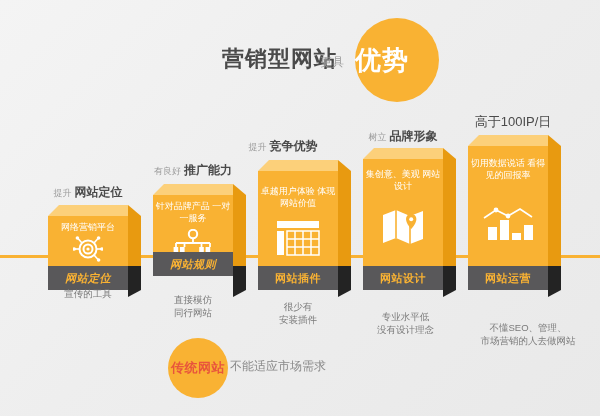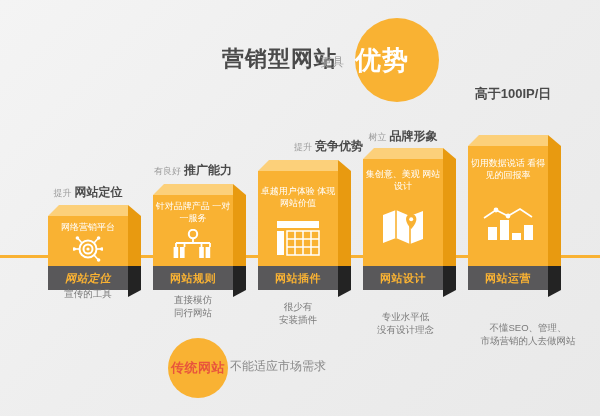--- a/index.html
+++ b/index.html
@@ -94,21 +94,21 @@
     display: flex; align-items: center; justify-content: center;
   }
 
   
   .hd {
     position: absolute; text-align: center; white-space: nowrap;
   }
   .hd .pre { font-size: 9px; color: #9b9b9b; margin-right: 3px; }
   .hd .main { font-size: 12px; font-weight: bold; color: #4a4a4a; }
   .hd .l1 { font-size: 9px; color: #8d8d8d; display: block; }
-  .hd .l2 { font-size: 13px; font-weight: bold; color: #4a4a4a; display: block; }
+  .hd .l2 { font-size: 13px; font-weight: normal; color: #4a4a4a; display: block; margin-top: 28px; }
 
   
   .cap-txt {
     position: absolute; text-align: center;
     font-size: 9.5px; line-height: 13px; color: #7a7a7a;
     white-space: pre-line;
   }
 
   
   .ft-circle {
@@ -137,21 +137,21 @@
   </div>
 
   <div class="baseline"></div>
 
   <div class="hd" style="left:23px; top:182px; width:130px;">
     <span class="pre">提升</span><span class="main">网站定位</span>
   </div>
   <div class="hd" style="left:128px; top:160px; width:130px;">
     <span class="pre">有良好</span><span class="main">推广能力</span>
   </div>
-  <div class="hd" style="left:233px; top:136px; width:130px;text-align:right;">
+  <div class="hd" style="left:218px; top:136px; width:130px;">
     <span class="pre">提升</span><span class="main">竞争优势</span>
   </div>
   <div class="hd" style="left:338px; top:126px; width:130px;">
     <span class="pre">树立</span><span class="main">品牌形象</span>
   </div>
   <div class="hd" style="left:448px; top:86px; width:130px; line-height:15px;">
     <span class="l2">高于100IP/日</span>
   </div>
 
   <div class="step" style="left:48px; top:205px;">
@@ -198,21 +198,21 @@
         <line x1="4" y1="14" x2="4" y2="18" stroke="#fff" stroke-width="1.8"></line>
         <line x1="12.5" y1="14" x2="12.5" y2="18" stroke="#fff" stroke-width="1.8"></line>
         <line x1="29.5" y1="14" x2="29.5" y2="18" stroke="#fff" stroke-width="1.8"></line>
         <line x1="38" y1="14" x2="38" y2="18" stroke="#fff" stroke-width="1.8"></line>
         <rect x="1.6" y="18" width="4.6" height="11" fill="#fff"></rect>
         <rect x="8" y="18" width="4.6" height="11" fill="#fff"></rect>
         <rect x="27.2" y="18" width="4.6" height="11" fill="#fff"></rect>
         <rect x="33.6" y="18" width="4.6" height="11" fill="#fff"></rect>
       </svg>
     </div>
-    <div class="band" style="top:82px;">
+    <div class="band" style="top:68px;font-style:italic;">
       <span>网站规则</span>
     </div>
     <div class="bandside" style="top:82px;"></div>
   </div>
 
   <div class="step" style="left:258px; top:160px;">
     <div class="cap"></div>
     <div class="rcap"></div>
     <div class="face" style="height:95px;"></div>
     <div class="side" style="height:95px;"></div>

